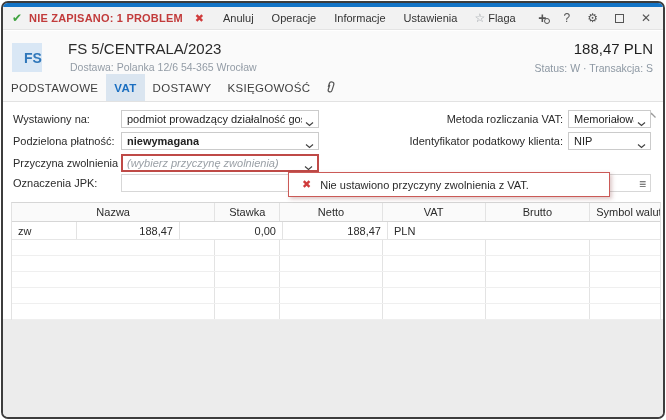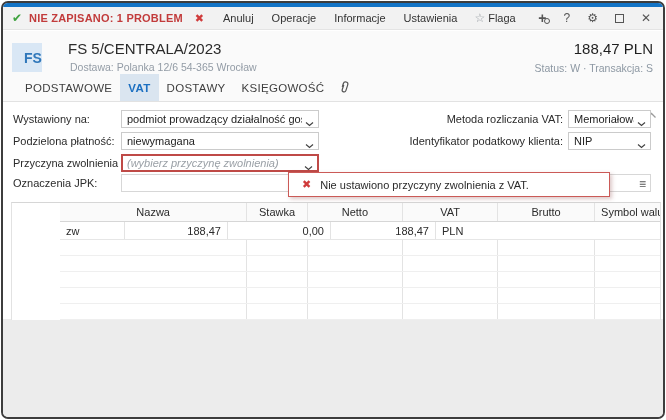--- a/index.html
+++ b/index.html
@@ -29,21 +29,21 @@
   .header { position:absolute; left:0; top:28px; width:100%; height:43px; background:#fafafa; }
   .badge { position:absolute; left:9px; top:12px; width:30px; height:29px; background:#d9e7f5;
     color:#2f77ba; font-size:14px; font-weight:bold; display:flex; align-items:center; justify-content:center;padding-left:12px; }
   .doc-title { position:absolute; left:46px; top:9px; font-size:15px; color:#2b2b2b;margin-left:19px; }
   .doc-sub { position:absolute; left:47px; top:30px; font-size:10.5px; color:#939ca6;padding-left:20px; }
   .doc-amount { position:absolute; right:10px; top:9px; font-size:15px; color:#1f1f1f; }
   .doc-status { position:absolute; right:10px; top:31px; font-size:10.5px; color:#8d98a3; }
 
   
   .tabbar { position:absolute; left:0; top:71px; width:100%; height:28px; background:#fafafa;
-    display:flex; align-items:stretch; border-bottom:1px solid #e2e2e2; padding-left:14px; }
+    display:flex; align-items:stretch; border-bottom:1px solid #e2e2e2; padding-left:0; }
   .tab { font-size:11.5px; color:#3f3f3f; letter-spacing:.3px; padding:0 8px; display:flex;
     align-items:center; cursor:default; }
   .tab.active { background:#dae5f0; color:#1b6fc1; font-weight:bold; }
   .tab-clip { display:flex; align-items:center; padding:0 6px; }
 
   
   .content { position:absolute; left:0; top:99px; width:100%; height:317px; background:#ececec; }
   .form-panel { position:absolute; left:0; top:0; width:100%; height:217px; background:#ffffff; }
   .scroll-up { position:absolute; right:6px; top:3px; }
 
@@ -59,21 +59,21 @@
 
   
   .err-pop { position:absolute; left:285px; top:70px; width:322px; height:25px; background:#fff;
     border:1px solid #cb5a57; box-shadow:2px 2px 4px rgba(120,40,40,.25); display:flex;
     align-items:center; z-index:5; }
   .err-x { color:#d03c3c; font-weight:bold; font-size:11px; margin:0 9px 0 13px; }
   .err-text { font-size:11px; color:#2b2b2b; }
 
   
   .vat-table { position:absolute; left:8px; top:100px; width:650px; background:#fff;
-    border-left:1px solid #e2e2e2; border-right:1px solid #e2e2e2; border-top:1px solid #d6d6d6;padding-left:48px; }
+    border-left:1px solid #e2e2e2; border-right:1px solid #e2e2e2; border-top:1px solid #d6d6d6; }
   .t-row { display:flex; width:100%; }
   .t-head { background:#fafafa; border-bottom:1px solid #d6d6d6; height:19px; }
   .t-data { height:18px; border-bottom:1px solid #e6e6e6; }
   .t-empty { height:16px; border-bottom:1px solid #efefef; }
   .t-cell { font-size:11px; color:#2b2b2b; border-right:1px solid #e3e3e3; display:flex;
     align-items:center; padding:0 6px; overflow:hidden; white-space:nowrap; }
   .t-cell:last-child { border-right:none; }
   .c0{width:204px;} .c1{width:65px;} .c2{width:103px;} .c3{width:103px;} .c4{width:105px;} .c5{width:70px;}
   .t-head .t-cell { justify-content:center; }
   .t-head .t-cell.c5 { justify-content:flex-start; }
@@ -135,21 +135,21 @@
 
     <span class="f-label" style="left:10px; top:11px;">Wystawiony na:</span>
     <div class="combo" style="left:118px; top:8px; width:198px;">
       <span class="combo-val">podmiot prowadzący działalność gospodarczą</span>
       <span class="chev"><svg width="9" height="6">
             <polyline points="1,1.5 4.5,4.5 8,1.5" fill="none" stroke="#444" stroke-width="1.2"></polyline>
           </svg></span>
     </div>
 
     <span class="f-label" style="left:10px; top:33px;">Podzielona płatność:</span>
-    <div class="combo" style="left:118px; top:30px; width:198px;">
+    <div class="combo" style="left:118px; top:30px; width:198px;font-weight:bold;">
       <span class="combo-val">niewymagana</span>
       <span class="chev"><svg width="9" height="6">
             <polyline points="1,1.5 4.5,4.5 8,1.5" fill="none" stroke="#444" stroke-width="1.2"></polyline>
           </svg></span>
     </div>
 
     <span class="f-label" style="left:10px; top:55px;">Przyczyna zwolnienia z VAT:</span>
     <div class="combo error-border" style="left:118px; top:52px; width:198px;">
       <span class="placeholder">(wybierz przyczynę zwolnienia)</span>
       <span class="chev" style="top:5px;"><svg width="9" height="6">

